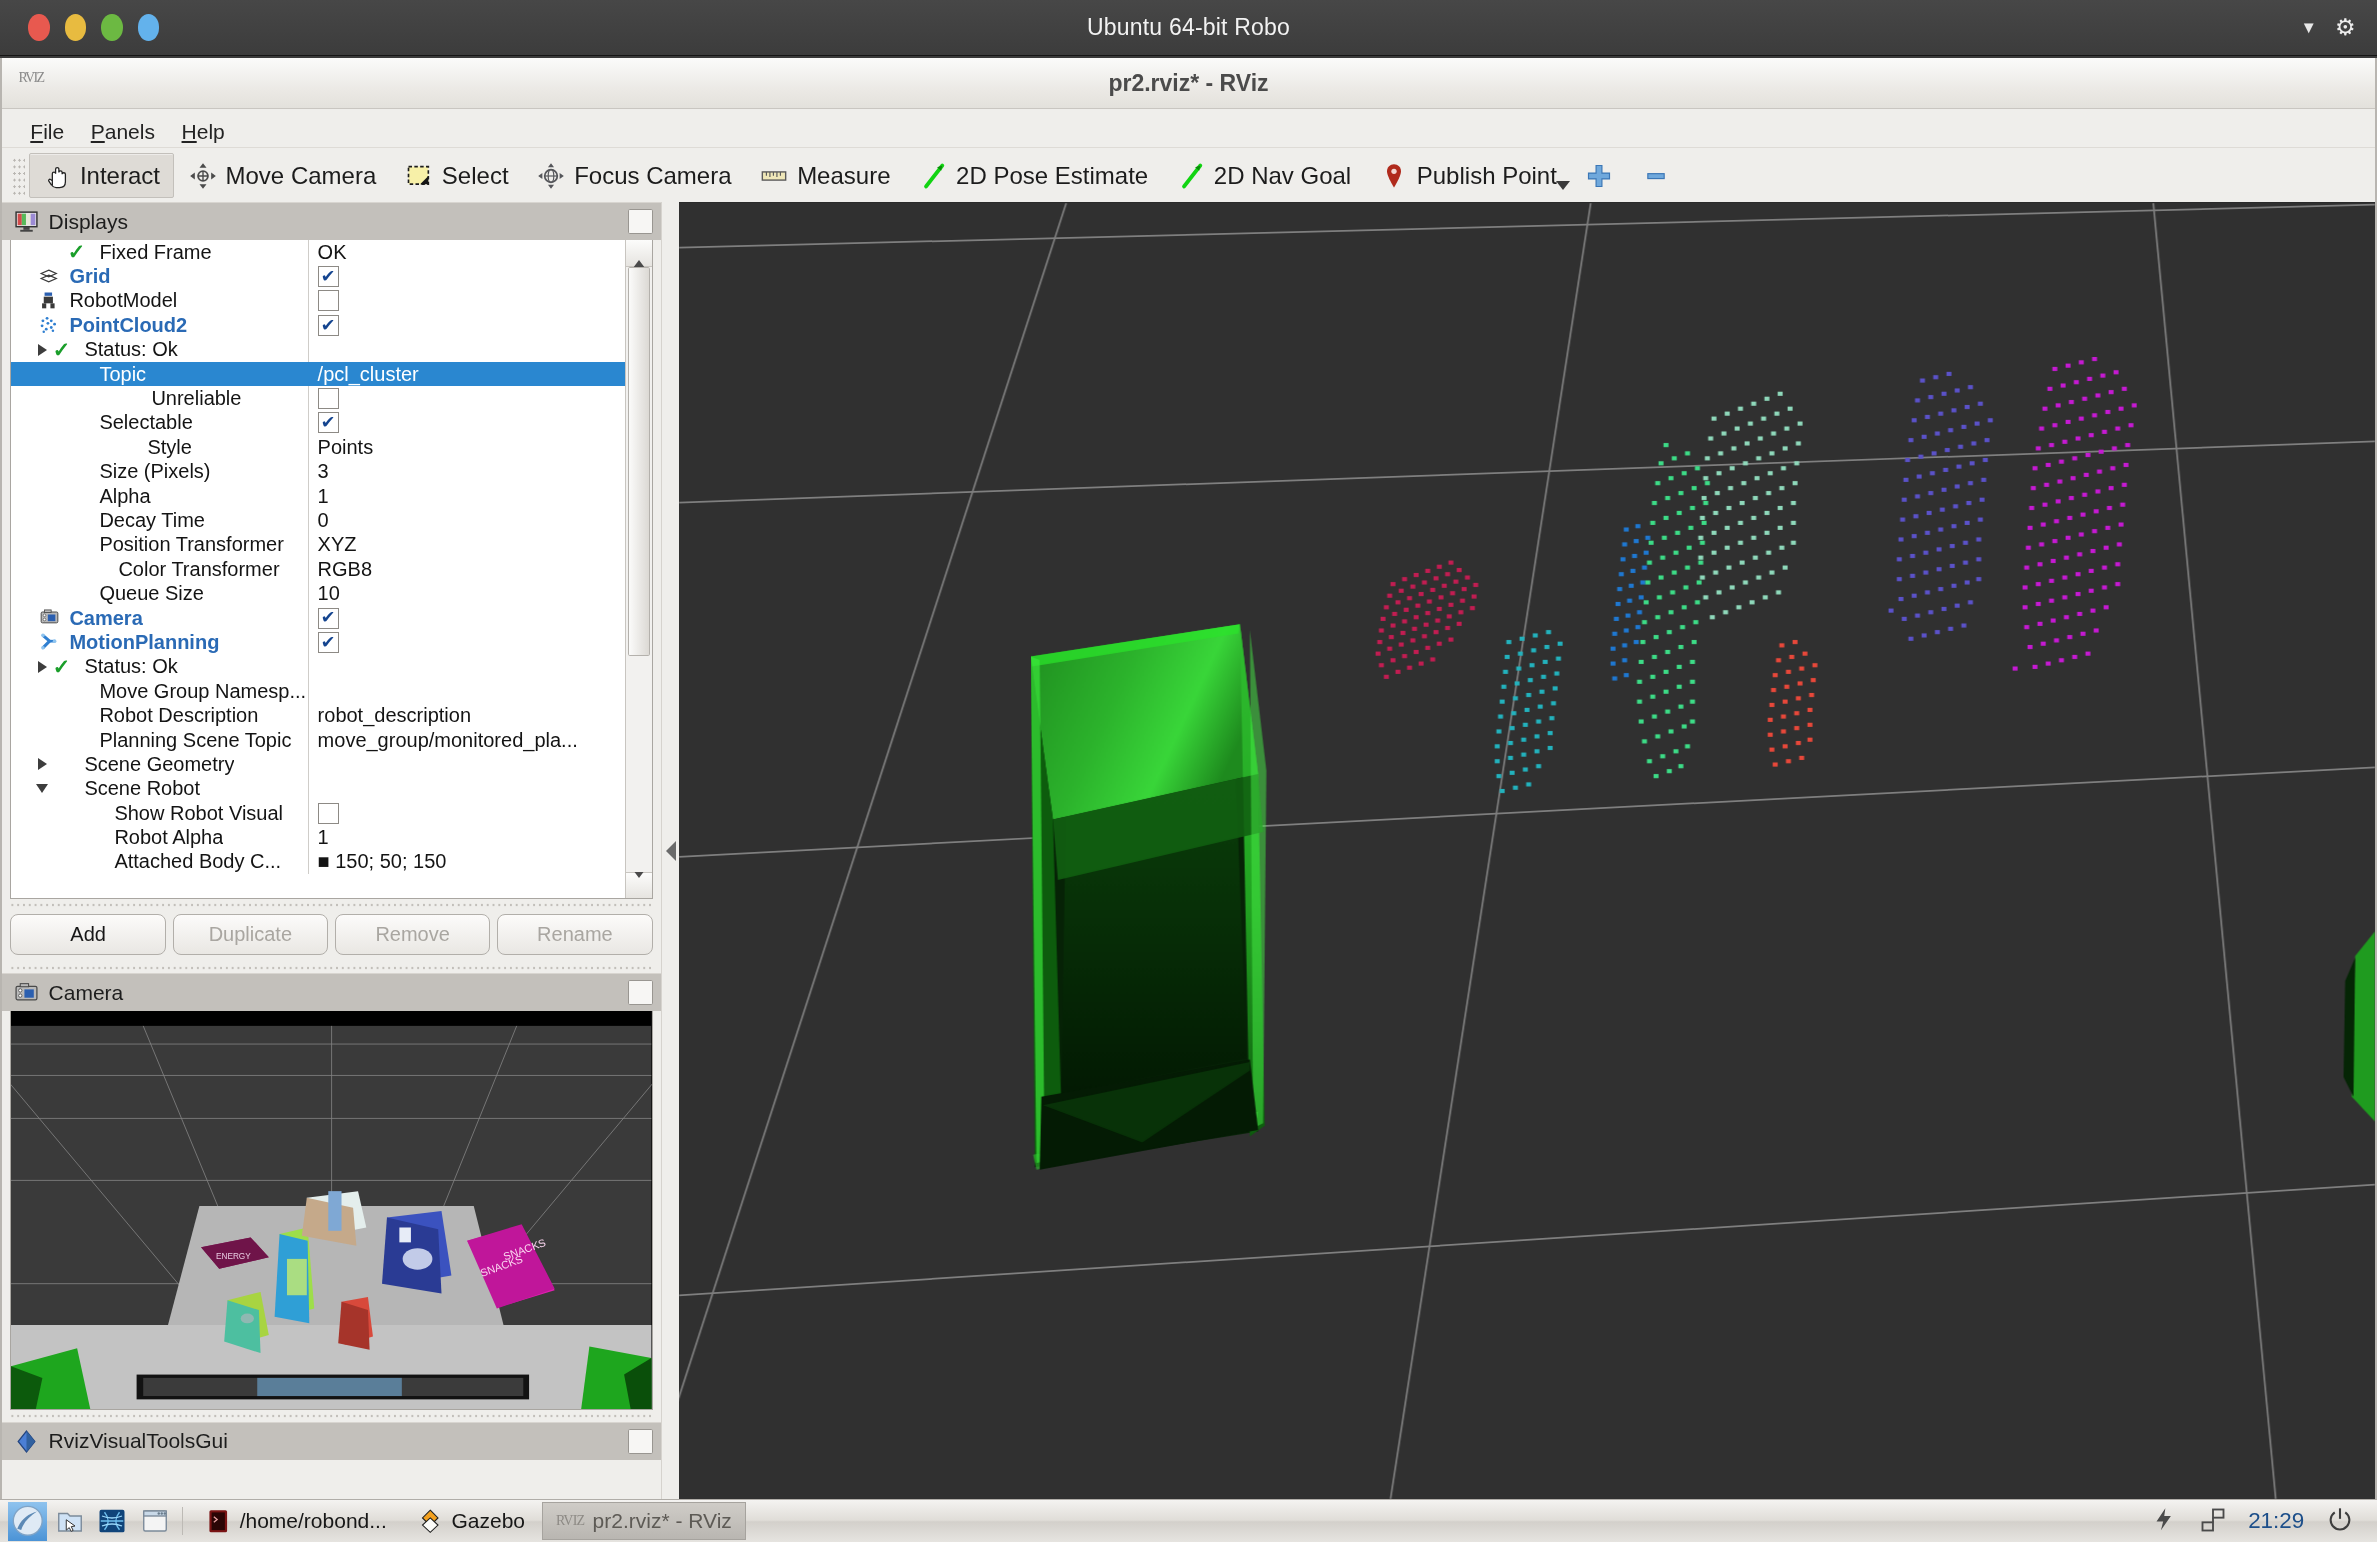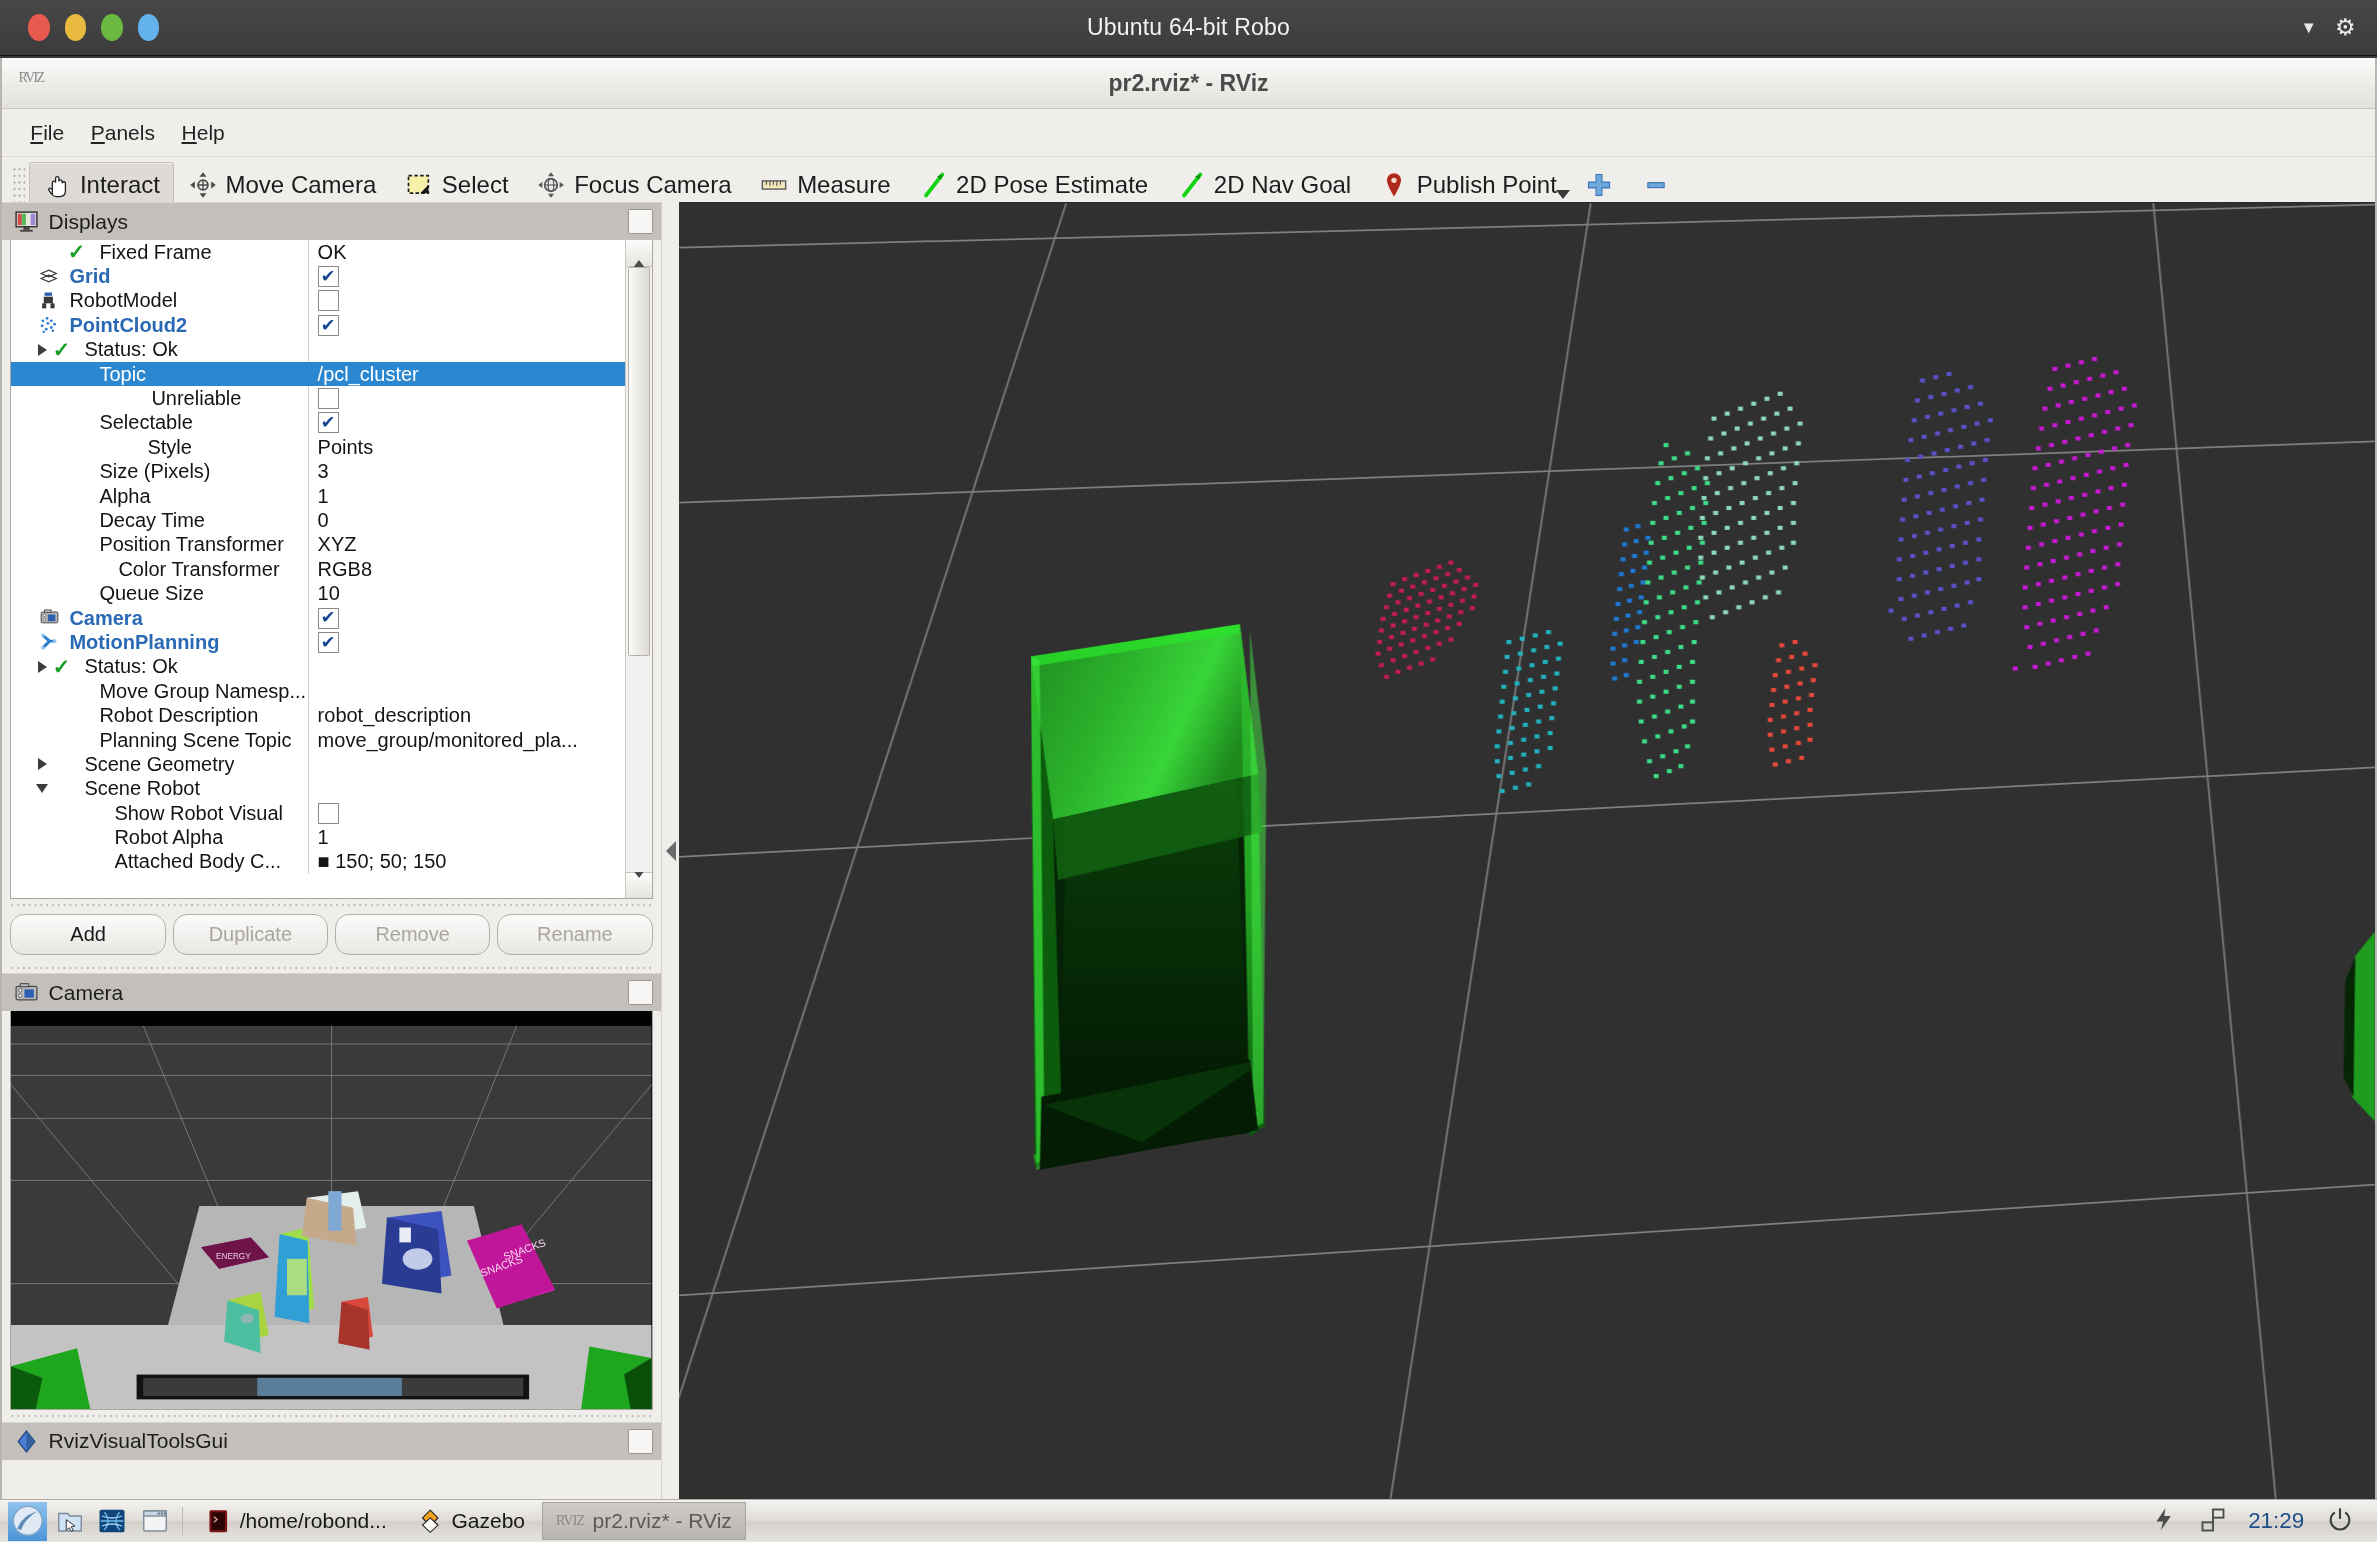--- a/index.html
+++ b/index.html
@@ -46,21 +46,21 @@
   }
   #rviz-title { font-size: 23px; font-weight: bold; color: #4b4b4b; }
   #rviz-appicon {
     position: absolute; left: 16.6px; top: 11.6px; width: 28px; height: 28px;
     font-size: 14px; color: #8a8a8a; font-family: "Liberation Serif", serif;
     letter-spacing: -1.7px; overflow: hidden;
   }
 
   
   #menubar {
-    height: 48px; display: flex; align-items: center;
+    height: 39px; display: flex; align-items: flex-end;
     background: #efeeeb; border-bottom: 0.8px solid #dedbd6; padding-left: 15px;
   }
   .menu-item {
     font-size: 21px; color: #232323; padding: 3.3px 13.3px; cursor: default;
   }
   .menu-item .mn { text-decoration: underline; }
 
   
   #toolbar {
     height: 56px; display: flex; align-items: center;
@@ -190,21 +190,21 @@
   #tree-grip {
     height: 11.6px; margin: 0 8.3px;
     background-image: radial-gradient(#c2bfba 1.1px, transparent 1.2px);
     background-size: 5.8px 7.5px; background-position: center;
     background-repeat: repeat-x;
   }
   #btn-row { display: flex; gap: 6.6px; padding: 3.3px 8.3px 6.6px 8.3px; }
   .flat-btn {
     flex: 1; height: 41px; font-size: 20px; color: #161616;
     background: linear-gradient(to bottom,#fcfbfa,#e9e7e3);
-    border: 0.8px solid #b2afaa; border-radius: 14px;
+    border: 0.8px solid #b2afaa; border-radius: 8px;
     display: flex; align-items: center; justify-content: center;
   }
   .flat-btn.disabled { color: #a9a6a1; }
 
   .dock-grip {
     height: 11.6px; margin: 0 8.3px;
     background-image: radial-gradient(#c2bfba 1.1px, transparent 1.2px);
     background-size: 5.8px 7.5px; background-position: center;
     background-repeat: repeat-x;
   }

